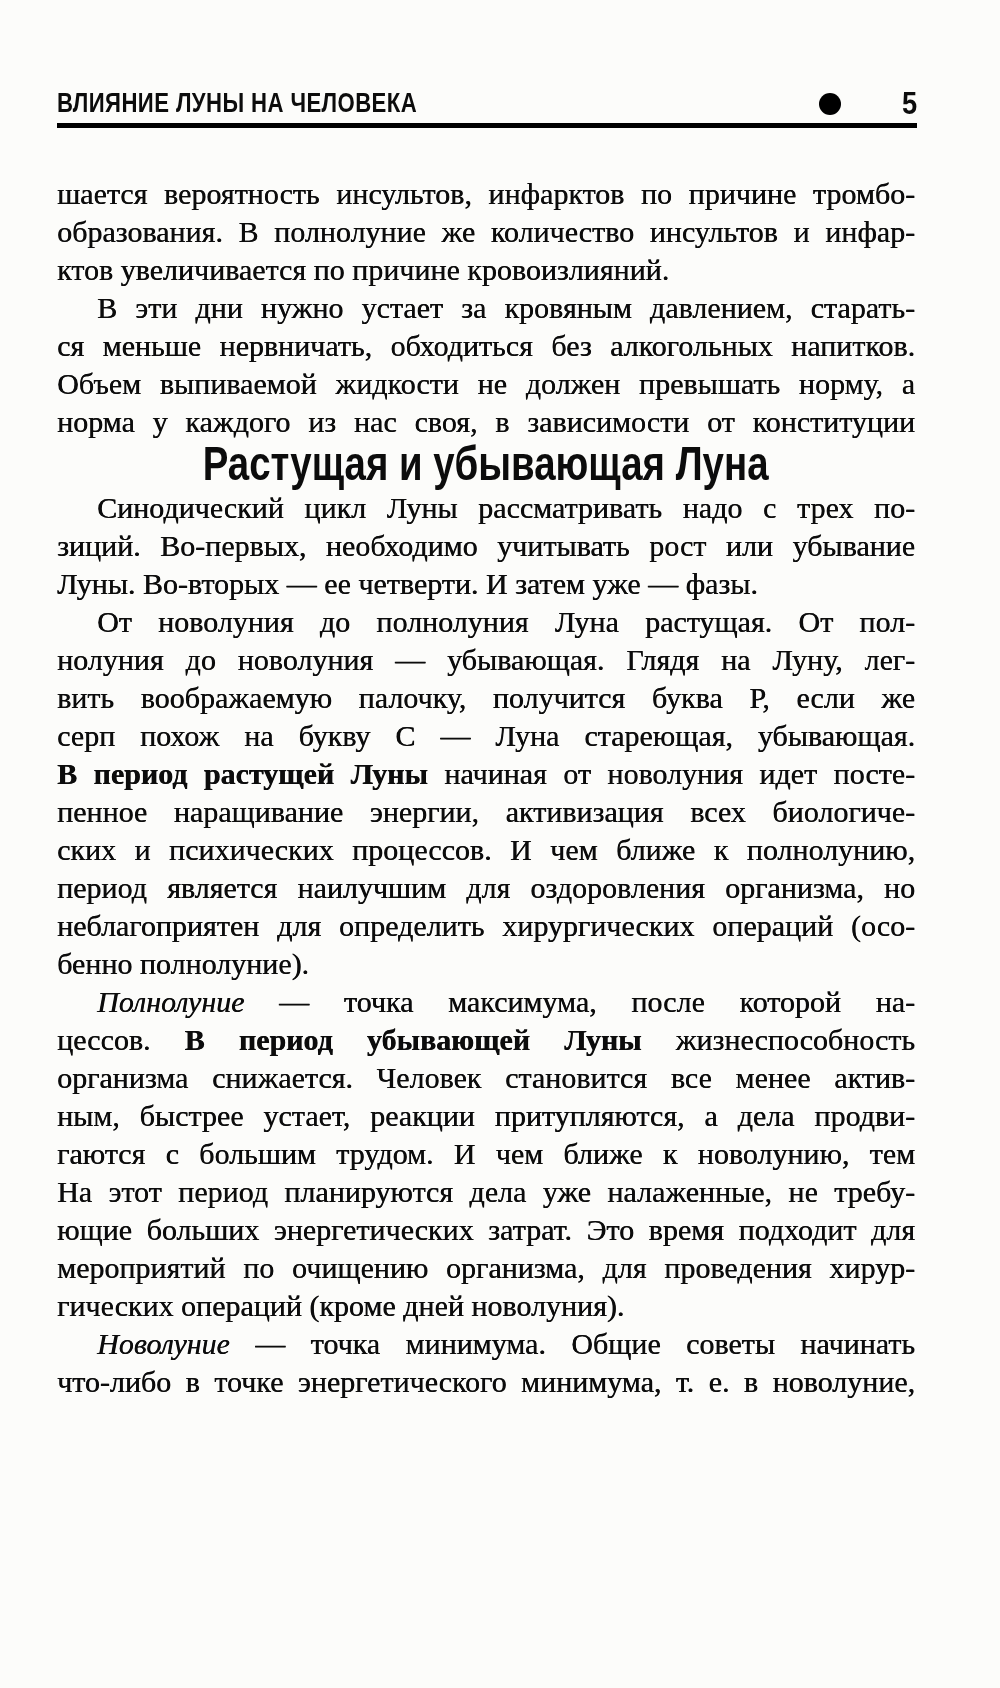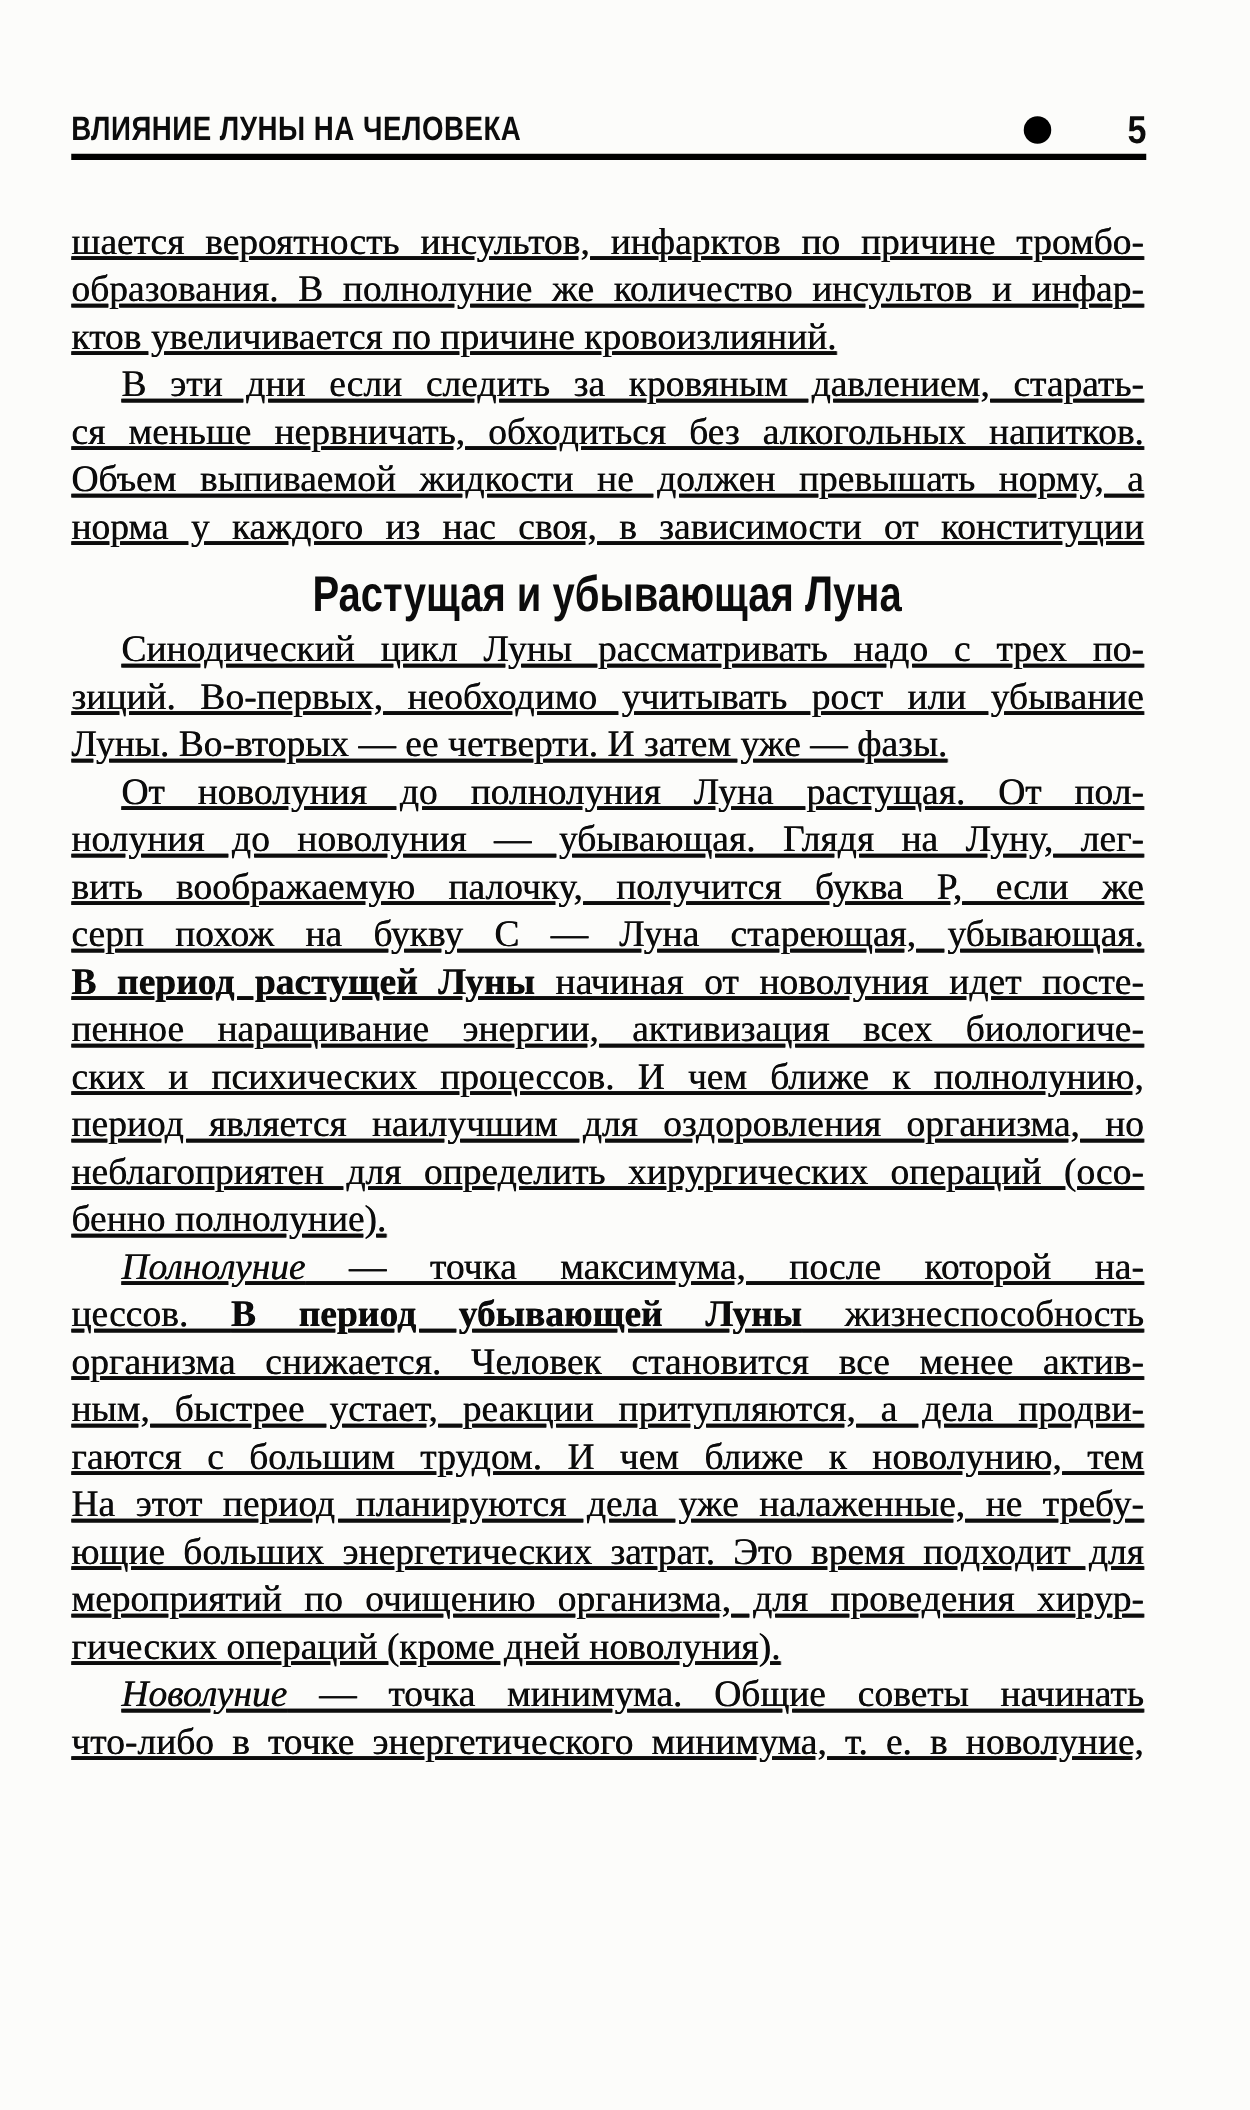--- a/index.html
+++ b/index.html
@@ -32,51 +32,51 @@
   .header-rule{
     position:absolute;left:57px;top:123px;
     width:860px;height:5px;background:#000;
   }
   
   .body-text{
     position:absolute;left:57px;top:175px;width:858px;
     font-size:30px;line-height:38px;
     text-shadow:0.4px 0 0 currentColor;
   }
-  .line{text-align:justify;text-align-last:justify;text-decoration:underline;}
+  .line{text-align:justify;text-align-last:justify;}
   .line.last{text-align-last:left;}
   .line.indent{text-indent:40px;}
   .b{font-weight:bold;}
   .i{font-style:italic;}
   .section-heading{
-    margin-top:12px;margin-bottom:2px;
+    margin-top:0;margin-bottom:2px;
     height:46px;line-height:46px;
     text-align:center;text-align-last:center;
     font-family:"Liberation Sans","DejaVu Sans",sans-serif;
-    font-weight:bold;font-size:40px;
+    font-weight:bold;font-size:48px;
     text-shadow:none;
   }
   .section-heading .condensed{
     display:inline-block;transform:scaleX(0.8);
     transform-origin:center;white-space:nowrap;
   }
 </style>
 </head>
 <body>
 
 <div class="page">
   <div class="header-title">ВЛИЯНИЕ ЛУНЫ НА ЧЕЛОВЕКА</div>
   <div class="header-bullet"></div>
   <div class="page-num">5</div>
   <div class="header-rule"></div>
   <div class="body-text">
       <div class="line"><span>шается вероятность инсультов, инфарктов по причине тромбо-</span></div>
       <div class="line"><span>образования. В полнолуние же количество инсультов и инфар-</span></div>
       <div class="line last"><span>ктов увеличивается по причине кровоизлияний.</span></div>
-      <div class="line indent"><span>В эти дни если следить за кровяным давлением, старать-</span></div>
+      <div class="line indent"><span>В эти дни нужно устает за кровяным давлением, старать-</span></div>
       <div class="line"><span>ся меньше нервничать, обходиться без алкогольных напитков.</span></div>
       <div class="line"><span>Объем выпиваемой жидкости не должен превышать норму, а</span></div>
       <div class="line"><span>норма у каждого из нас своя, в зависимости от конституции</span></div>
       <div class="section-heading"><span class="condensed">Растущая и убывающая Луна</span></div>
       <div class="line indent"><span>Синодический цикл Луны рассматривать надо с трех по-</span></div>
       <div class="line"><span>зиций. Во-первых, необходимо учитывать рост или убывание</span></div>
       <div class="line last"><span>Луны. Во-вторых — ее четверти. И затем уже — фазы.</span></div>
       <div class="line indent"><span>От новолуния до полнолуния Луна растущая. От пол-</span></div>
       <div class="line"><span>нолуния до новолуния — убывающая. Глядя на Луну, лег-</span></div>
       <div class="line"><span>вить воображаемую палочку, получится буква Р, если же</span></div>

